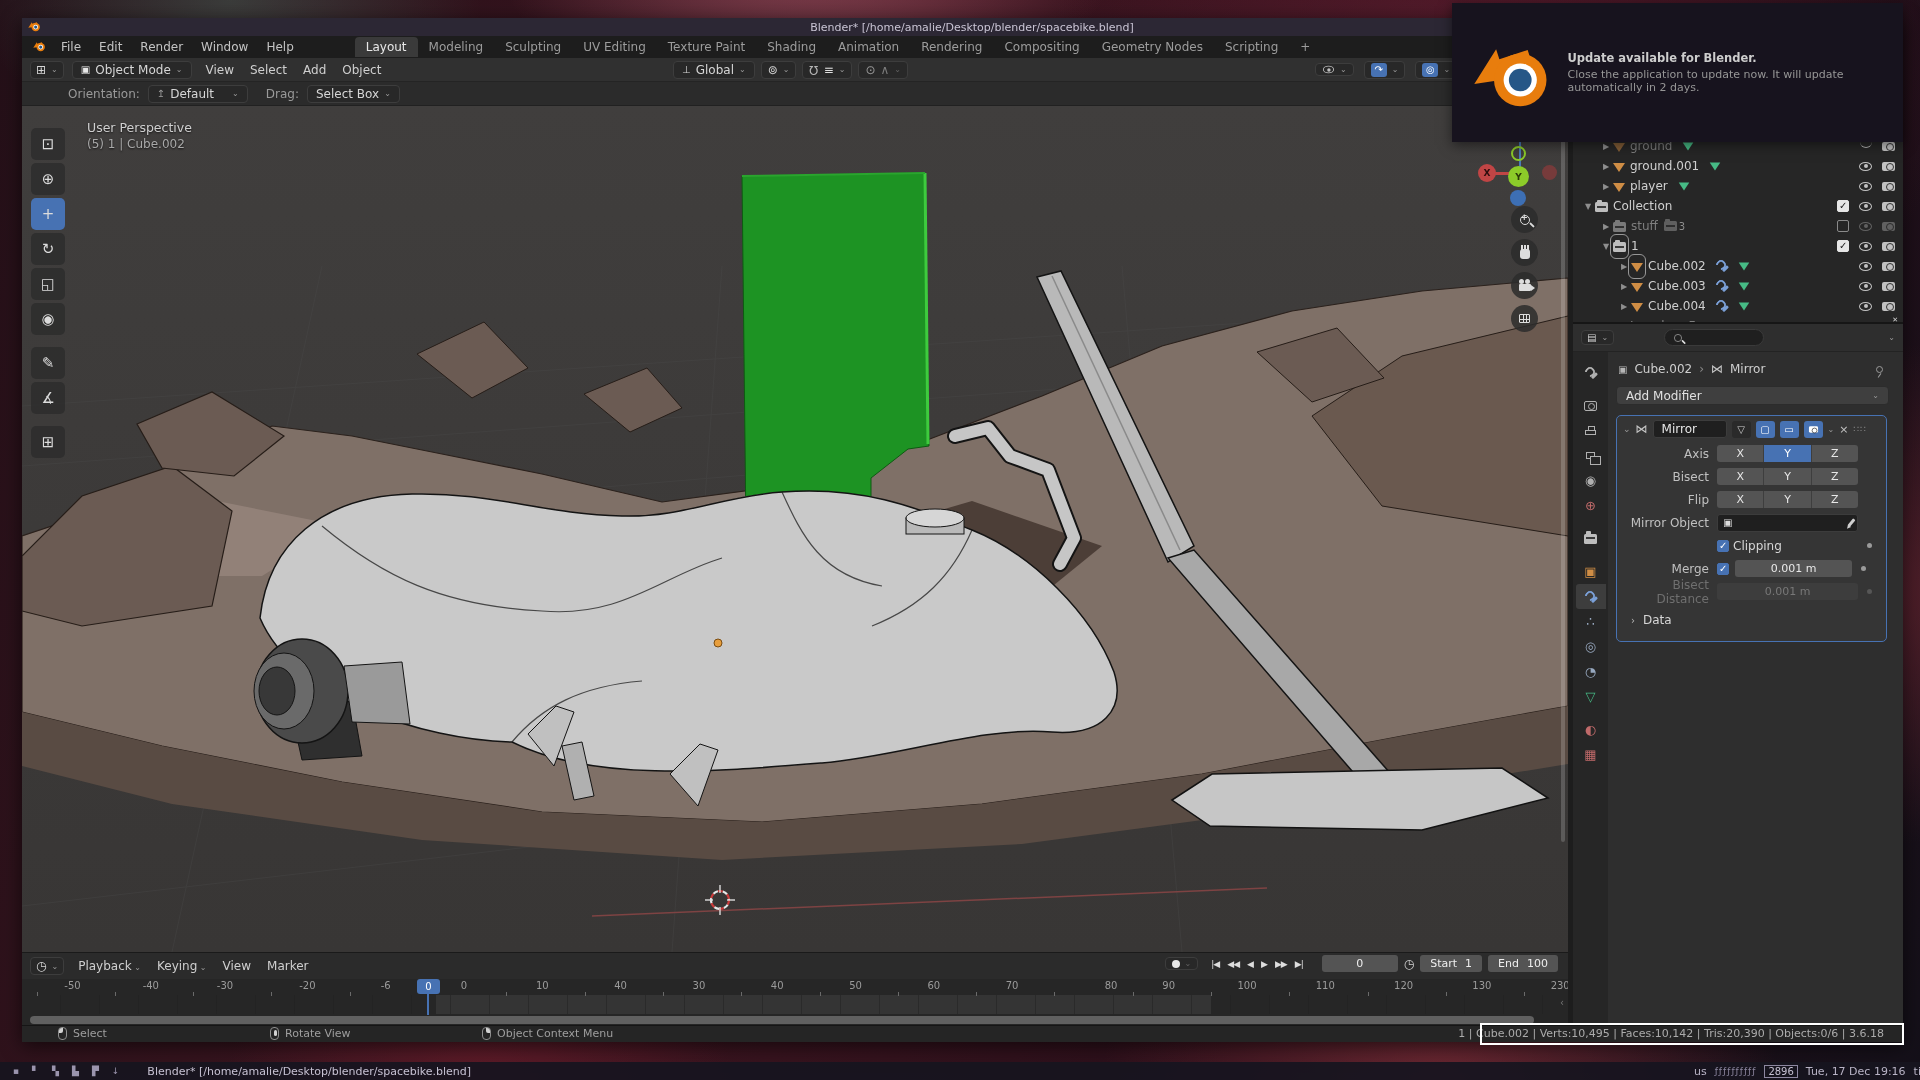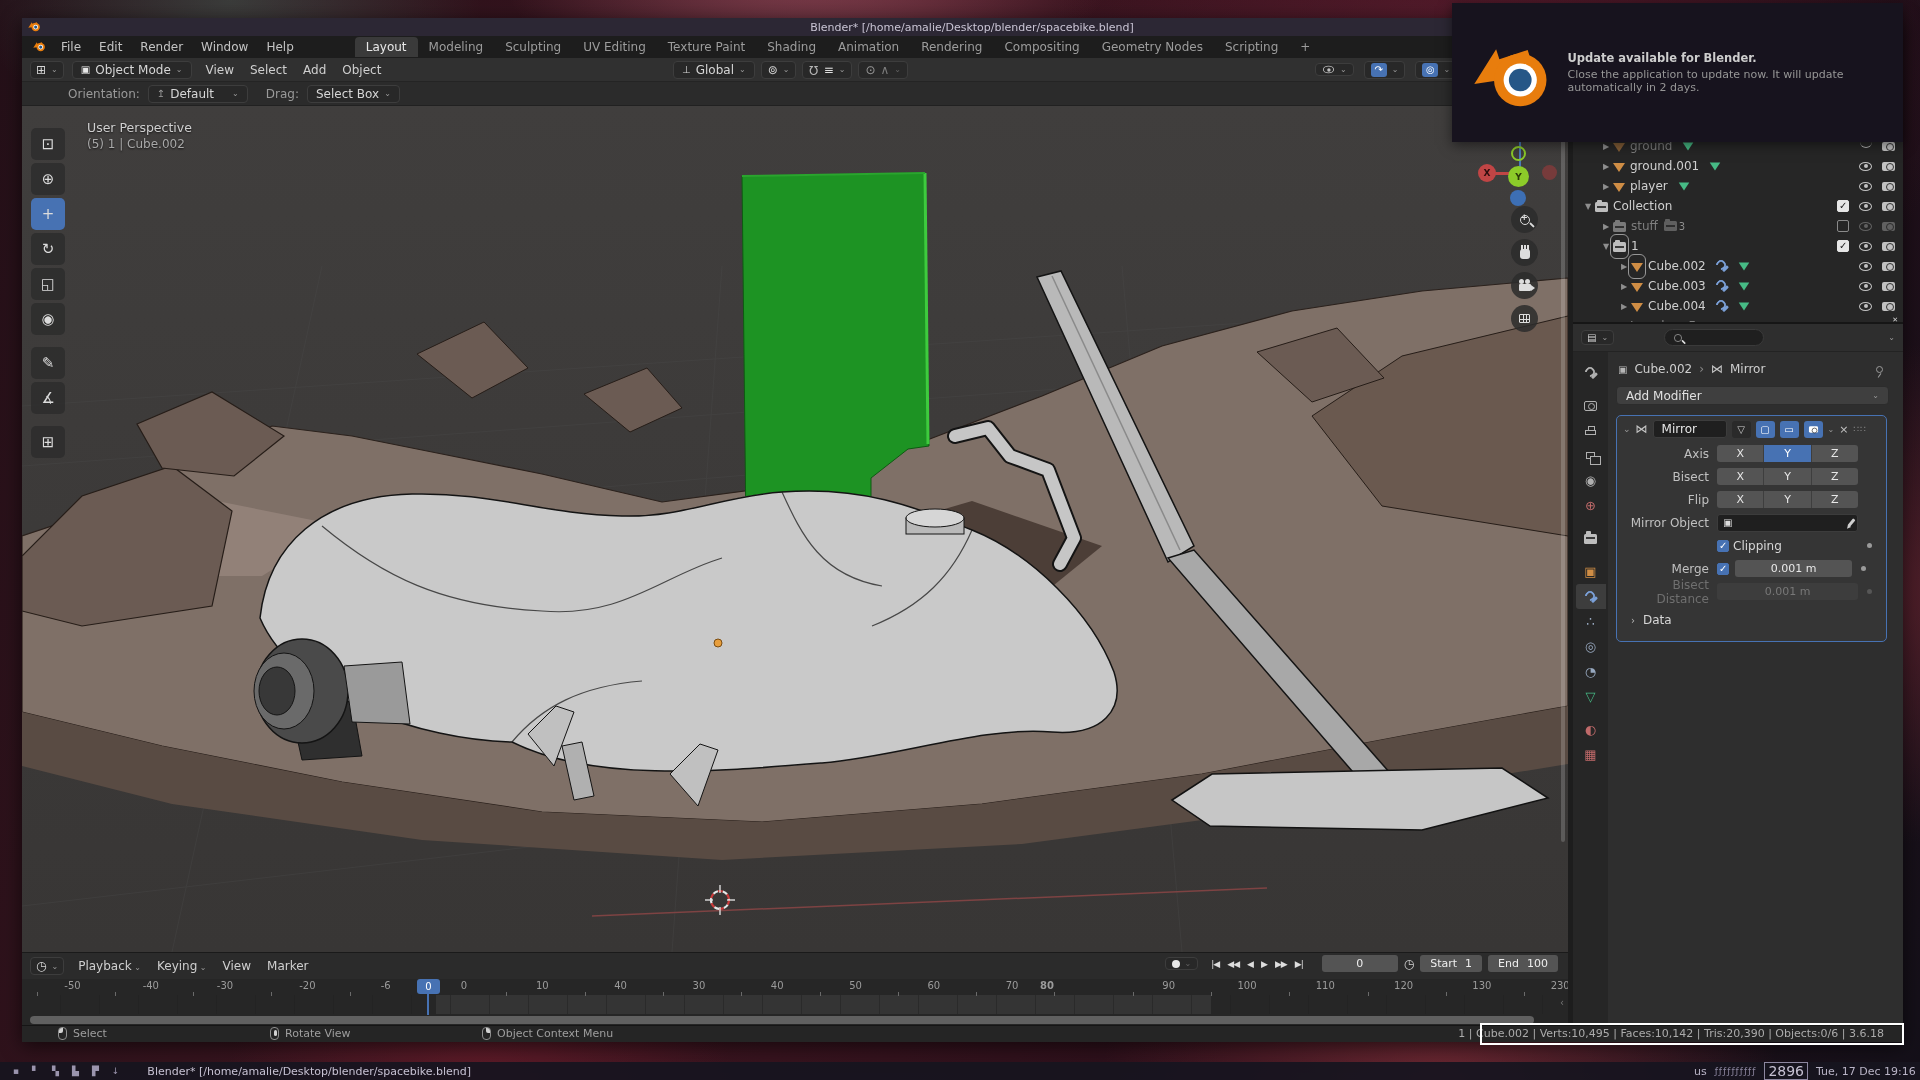--- a/index.html
+++ b/index.html
@@ -106,21 +106,21 @@
   
   #notif{position:absolute;left:1452px;top:3px;width:451px;height:139px;background:#17131e;z-index:50;display:flex;align-items:center;padding:0 14px;gap:14px;box-shadow:0 3px 12px rgba(0,0,0,.5);}
   #notif .nt{color:#cdcdcd;font-size:11.5px;font-weight:bold;}
   #notif .nb{color:#969696;font-size:11px;margin-top:3px;}
   
   #taskbar{position:absolute;left:0;bottom:0;width:1920px;height:18px;background:#16141fee;display:flex;align-items:center;color:#b9b4c6;font-size:11px;z-index:60;overflow:hidden;}
   .tb-ico{color:#9a94ad;font-size:9px;margin-left:13px;}
   #tb-title{margin-left:28px;color:#c6c1d2;}
   #tb-right{position:absolute;left:1694px;display:flex;align-items:center;gap:8px;white-space:nowrap;}
   #tb-tray{color:#8d87a0;font-size:9px;letter-spacing:1px;}
-  #tb-count{border:1px solid #8d87a0;padding:0 3px;font-size:14px;color:#c6c1d2;}
+  #tb-count{border:1px solid #8d87a0;padding:0 3px;font-size:10px;color:#c6c1d2;}
   
   .ic{display:inline-block;position:relative;vertical-align:middle;flex:0 0 auto;}
   .ic-eye{width:13px;height:9px;border:1.4px solid #c2c2c2;border-radius:50%;}
   .ic-eye::after{content:"";position:absolute;left:50%;top:50%;width:4px;height:4px;margin:-2px 0 0 -2px;background:#c2c2c2;border-radius:50%;}
   .ic.dim{opacity:.38;}
   .ic-eyec{width:12px;height:6px;border-bottom:1.8px solid #b2b2b2;border-radius:0 0 9px 9px;margin-bottom:2px;}
   .ic-cam{width:13px;height:9px;background:#c2c2c2;border-radius:2px;}
   .ic-cam::after{content:"";position:absolute;left:3.5px;top:1.5px;width:6px;height:6px;border:1.4px solid #333;border-radius:50%;}
   .ic-cam.x::before{content:"✕";position:absolute;right:-3px;top:-6px;font-size:7px;color:#d0d0d0;}
   .ic-chk{width:12px;height:12px;border:1px solid #8a8a8a;border-radius:2px;}
@@ -476,21 +476,21 @@
                 <span class="tl-num" style="left: 640.9px;">30</span>
                 <span style="position: absolute; top: 13px; width: 1px; height: 4px; background: rgb(106, 106, 106); left: 640.9px;"></span>
                 <span class="tl-num" style="left: 719.2px;">40</span>
                 <span style="position: absolute; top: 13px; width: 1px; height: 4px; background: rgb(106, 106, 106); left: 719.2px;"></span>
                 <span class="tl-num" style="left: 797.5px;">50</span>
                 <span style="position: absolute; top: 13px; width: 1px; height: 4px; background: rgb(106, 106, 106); left: 797.5px;"></span>
                 <span class="tl-num" style="left: 875.8px;">60</span>
                 <span style="position: absolute; top: 13px; width: 1px; height: 4px; background: rgb(106, 106, 106); left: 875.8px;"></span>
                 <span class="tl-num" style="left: 954.1px;">70</span>
                 <span style="position: absolute; top: 13px; width: 1px; height: 4px; background: rgb(106, 106, 106); left: 954.1px;"></span>
-                <span class="tl-num" style="left: 989px; font-weight: bold;">80</span>
+                <span class="tl-num" style="left: 1053px;">80</span>
                 <span style="position: absolute; top: 13px; width: 1px; height: 4px; background: rgb(106, 106, 106); left: 1032.4px;"></span>
                 <span class="tl-num" style="left: 1110.7px;">90</span>
                 <span style="position: absolute; top: 13px; width: 1px; height: 4px; background: rgb(106, 106, 106); left: 1110.7px;"></span>
                 <span class="tl-num" style="left: 1189px;">100</span>
                 <span style="position: absolute; top: 13px; width: 1px; height: 4px; background: rgb(106, 106, 106); left: 1189px;"></span>
                 <span class="tl-num" style="left: 1267.3px;">110</span>
                 <span style="position: absolute; top: 13px; width: 1px; height: 4px; background: rgb(106, 106, 106); left: 1267.3px;"></span>
                 <span class="tl-num" style="left: 1345.6px;">120</span>
                 <span style="position: absolute; top: 13px; width: 1px; height: 4px; background: rgb(106, 106, 106); left: 1345.6px;"></span>
                 <span class="tl-num" style="left: 1423.9px;">130</span>

